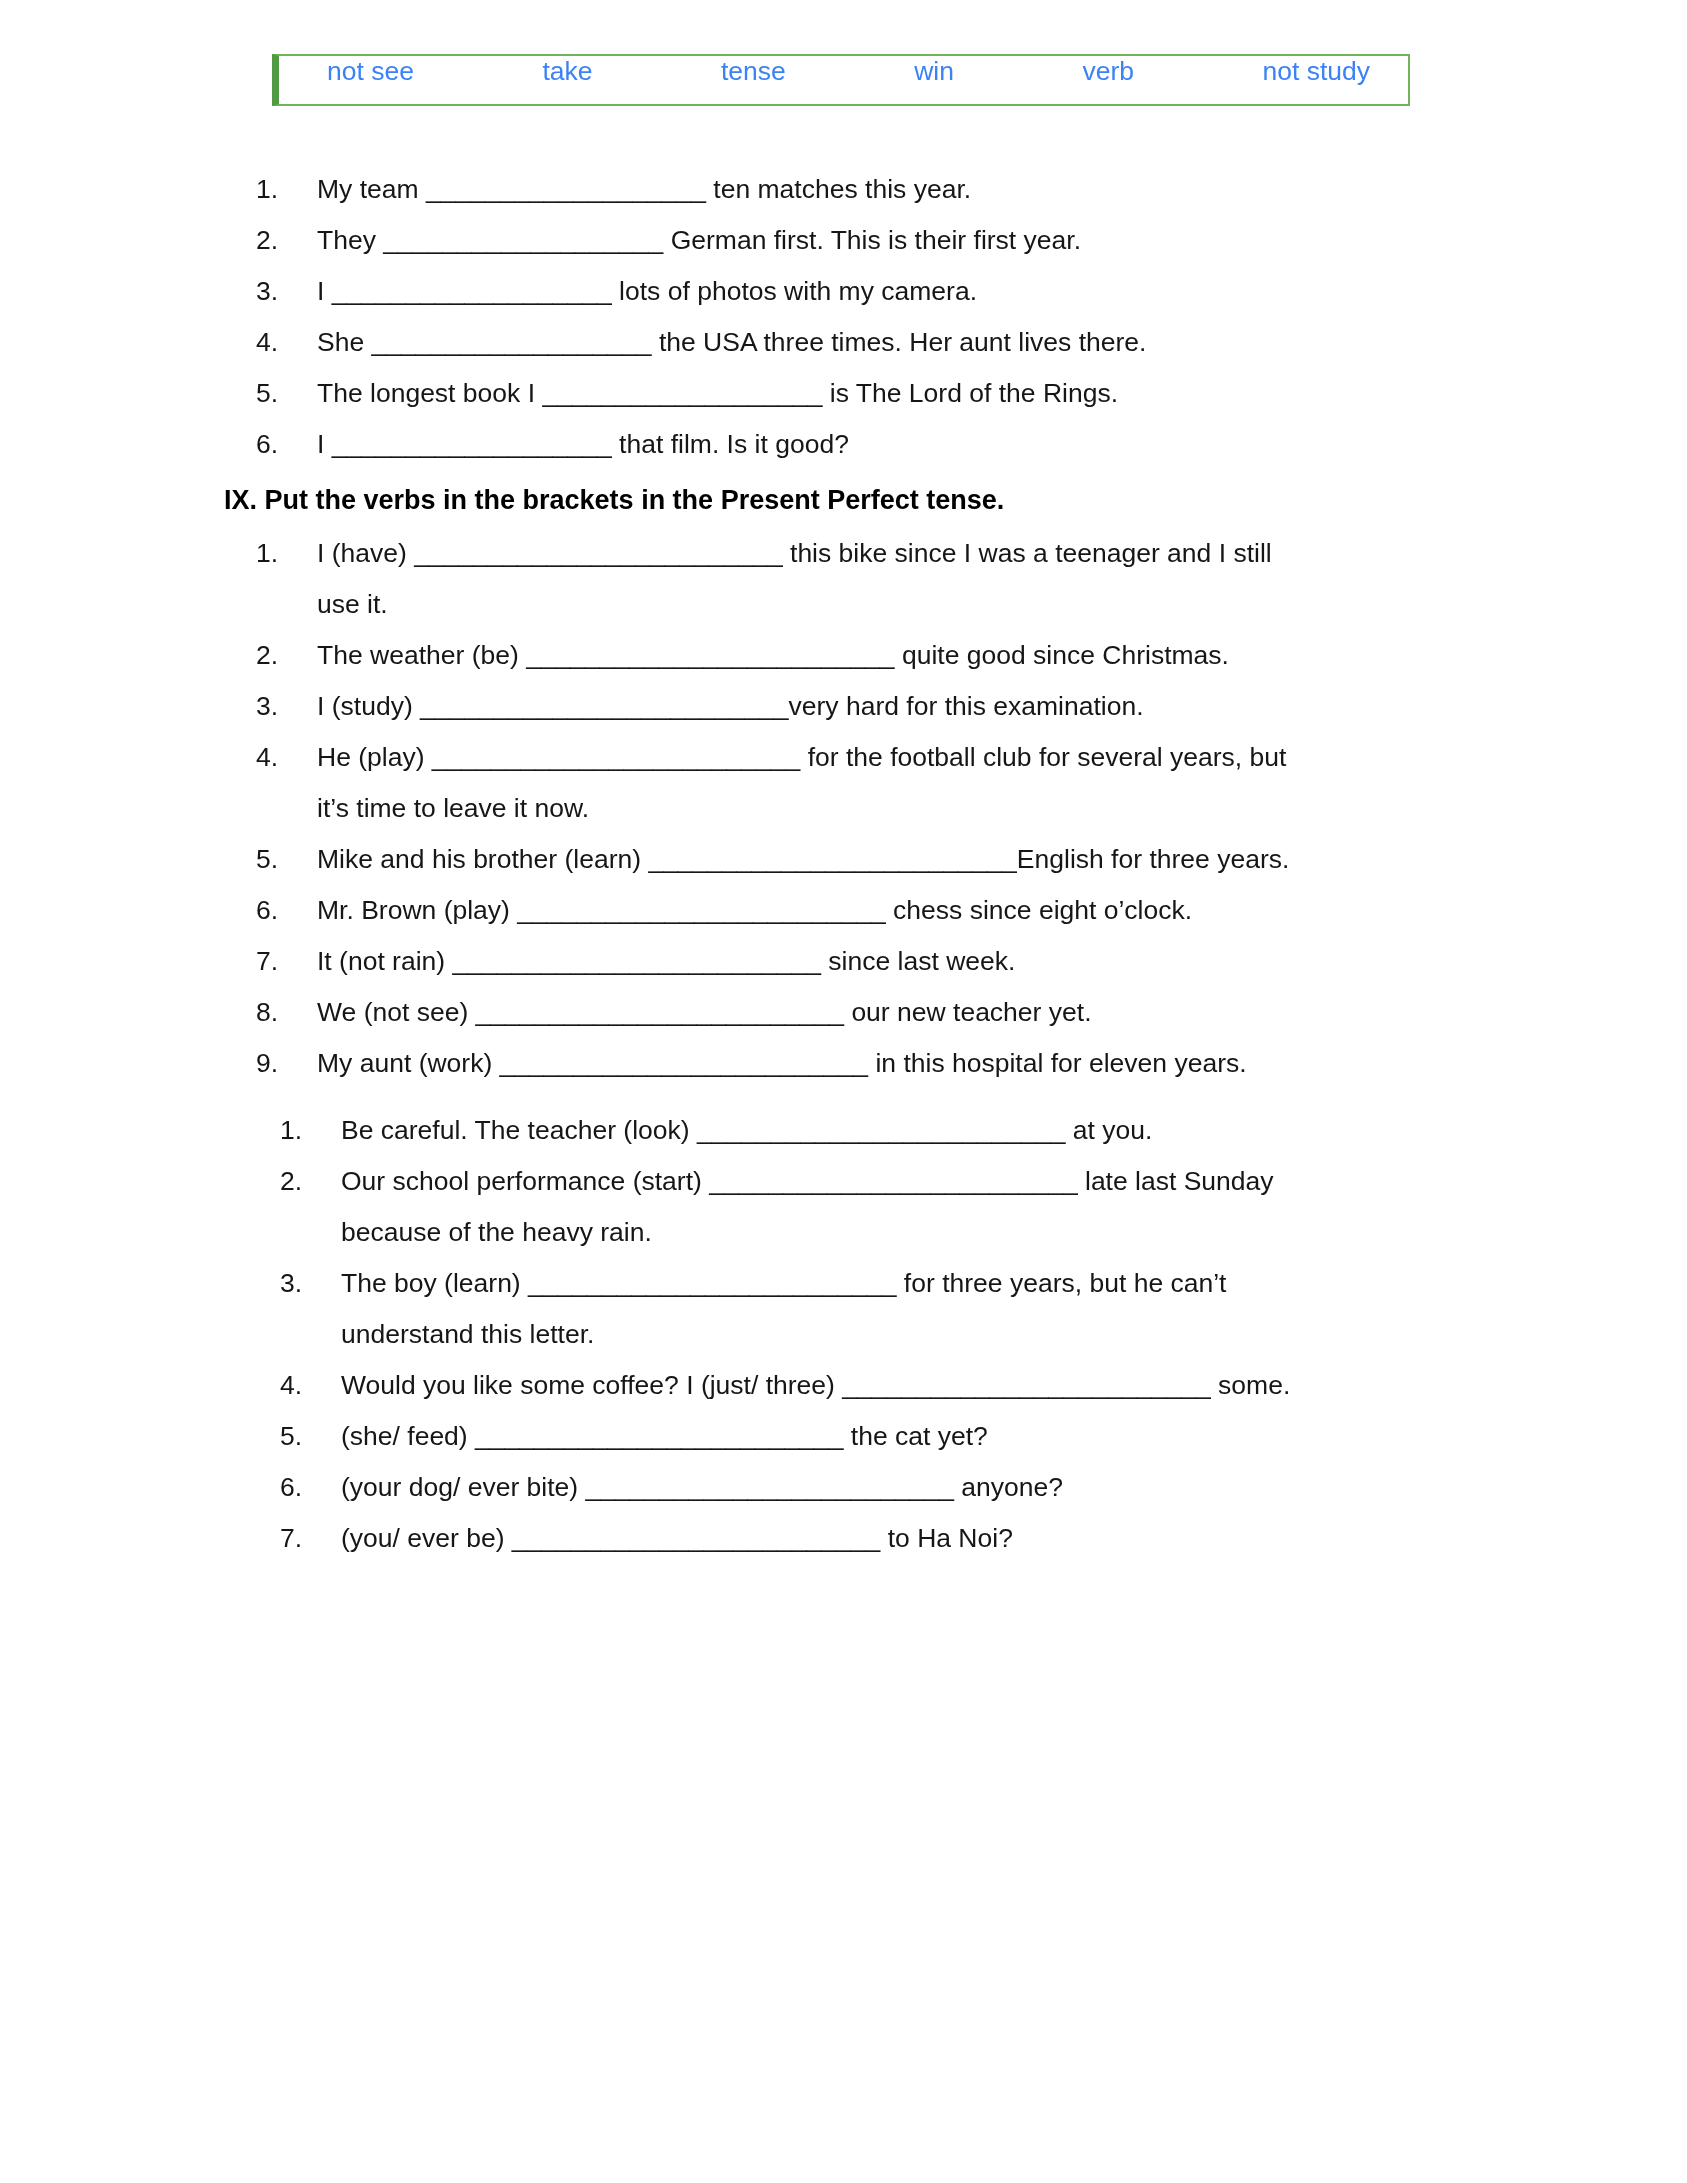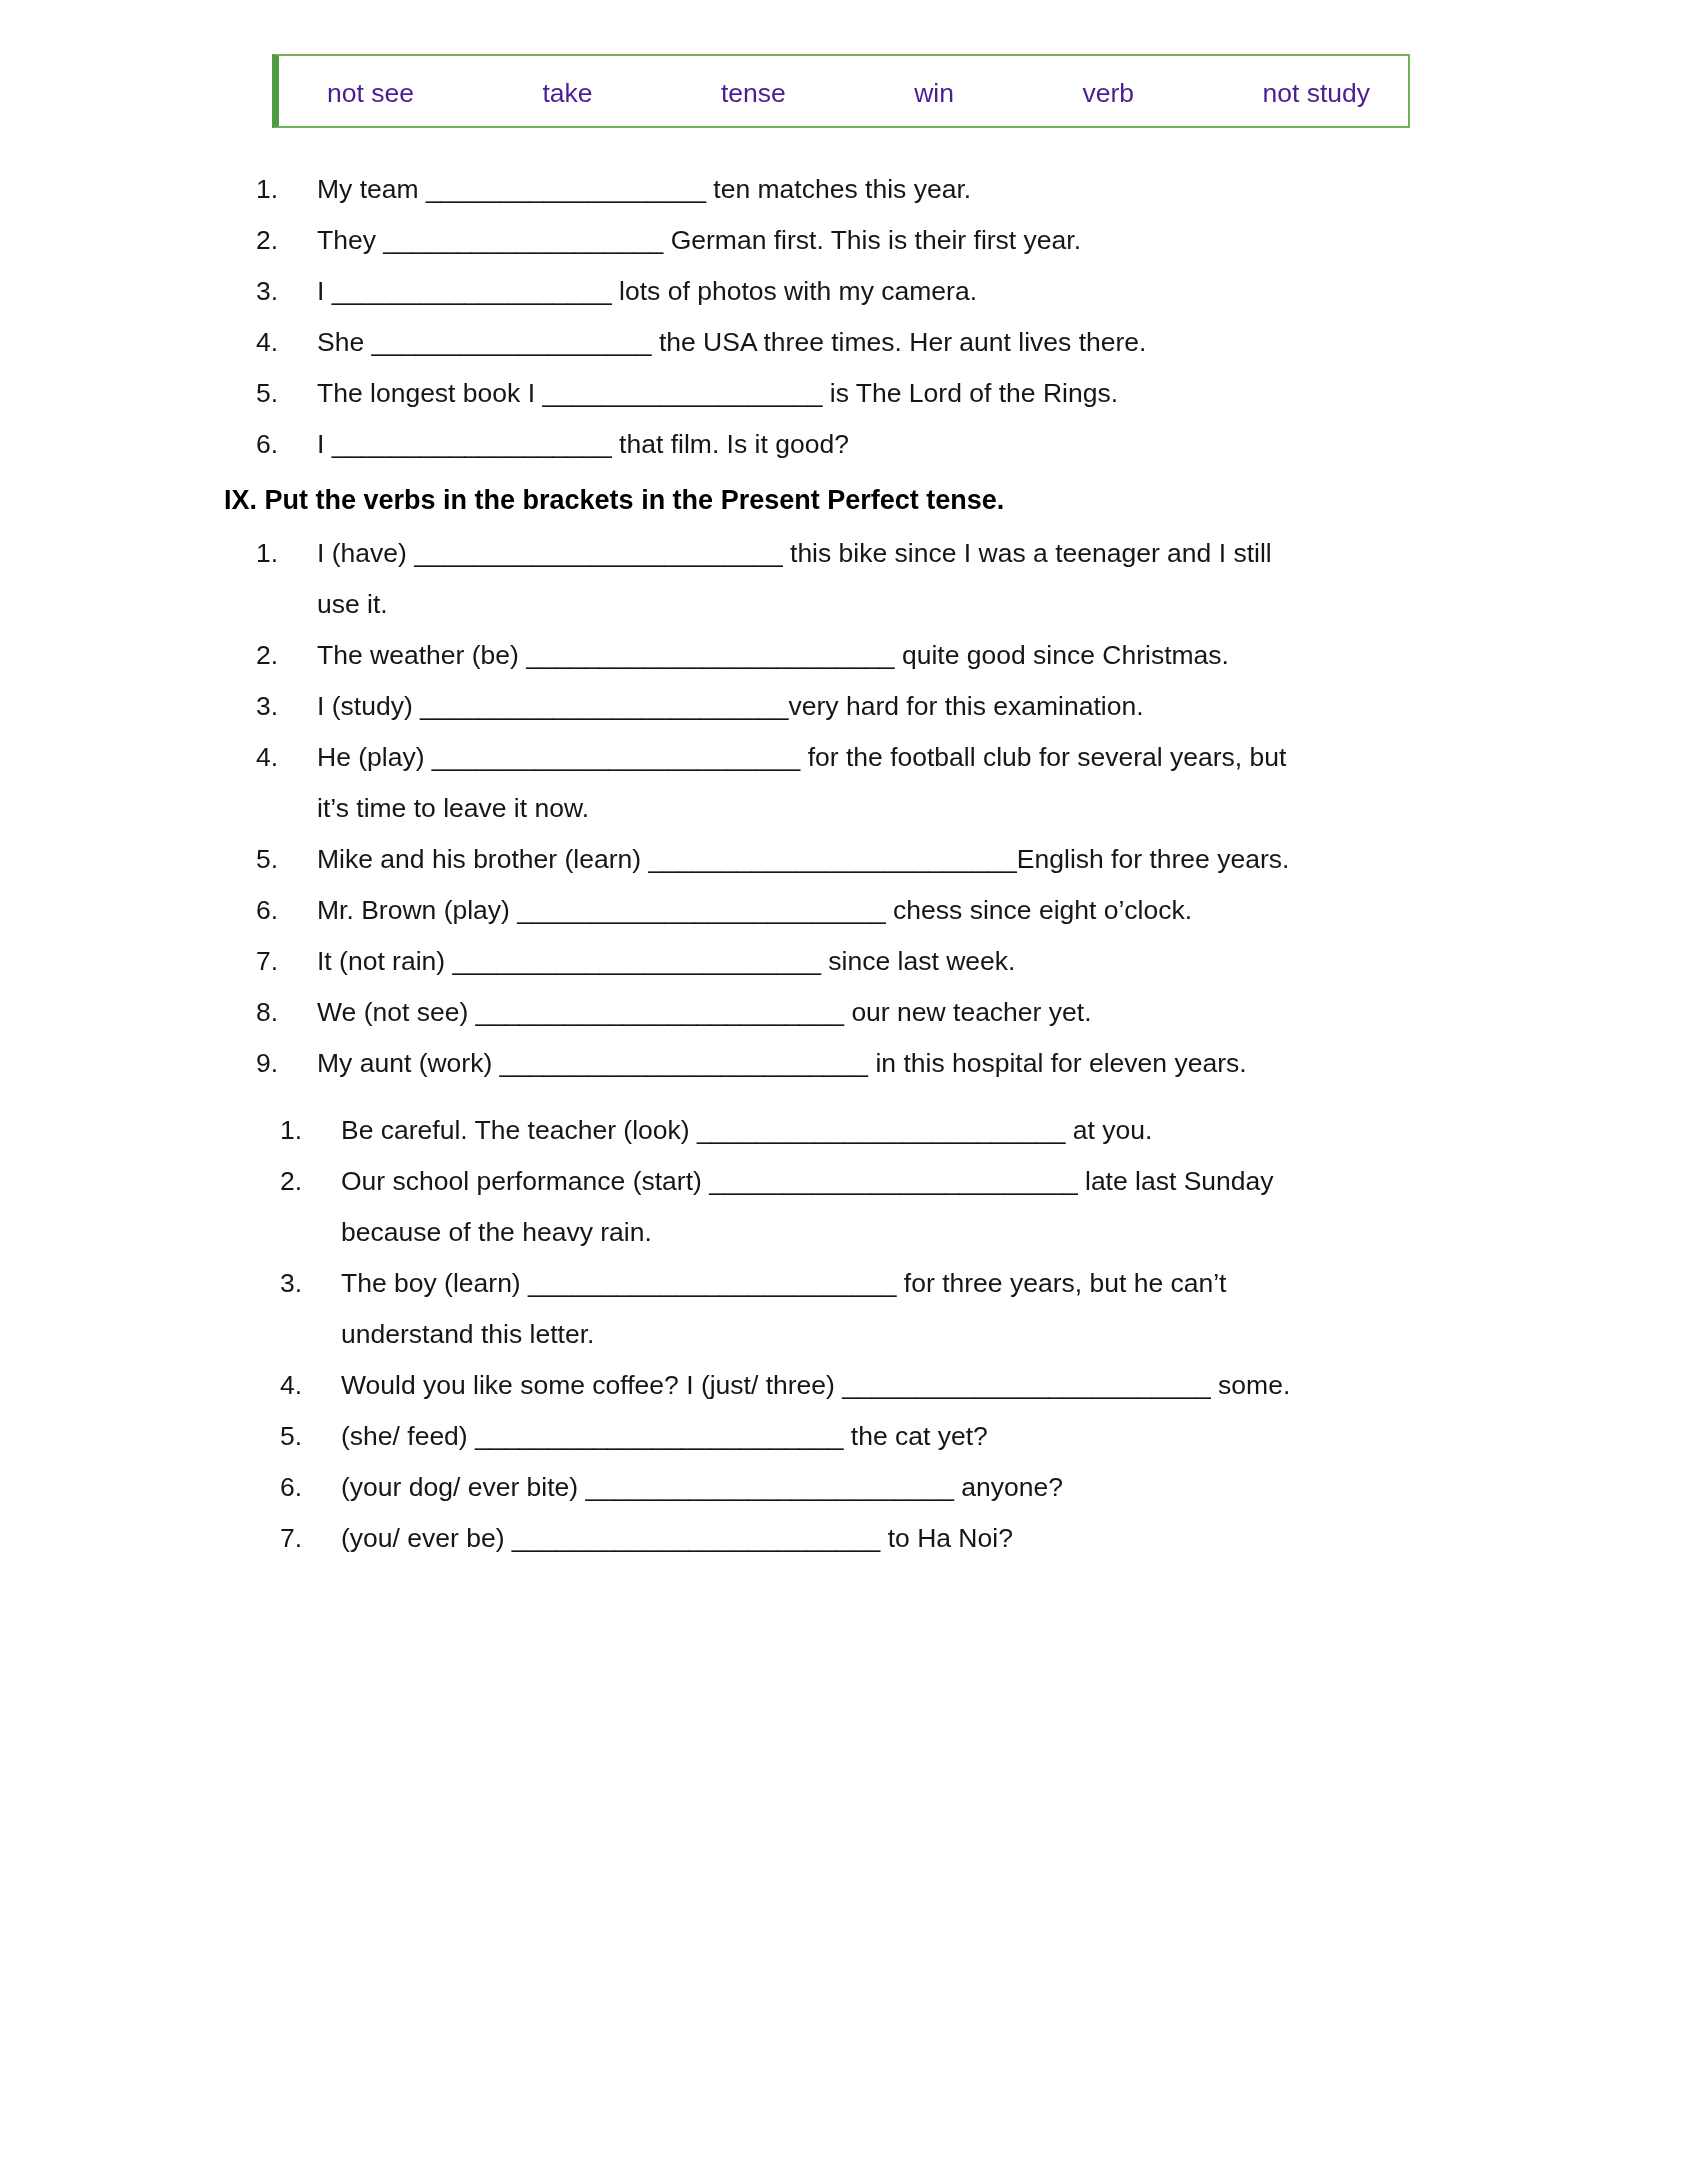--- a/index.html
+++ b/index.html
@@ -12,27 +12,27 @@
     width:1687px;height:2183px;background:#ffffff;
     font-family:"Liberation Sans", sans-serif;
     color:#161616;
   }
   .page{padding:42px 192px 0 224px}
   .heading{
     font-size:27px;font-weight:700;color:#000;
     margin:0 0 9.3px 0;line-height:38px;
   }
   .word-bank{
-    margin:12px 0 36px 48px;
+    margin:12px 0 58px 48px;
     width:1138px;
     border:2.6px solid var(--accent);
     border-left:7.3px solid var(--accent-dark);
     display:flex;justify-content:space-between;align-items:center;
-    padding:22px 38px 17px 48px;
-    font-size:26.5px;color:#4c1d95;
+    padding:0 38px 17px 48px;
+    font-size:26.5px;color:#3b82f6;
   }
   .items{margin-left:32px}
   .item{display:flex;font-size:26.5px;line-height:51px}
   .num{flex:none;width:61px}
   .text{white-space:pre-wrap;flex:1}
   .section-ix{margin-top:11px}
   .section-x{margin-top:16px}
   .section-x .heading{margin-left:14.6px}
   .section-x .items{margin-left:56px}
 </style>

